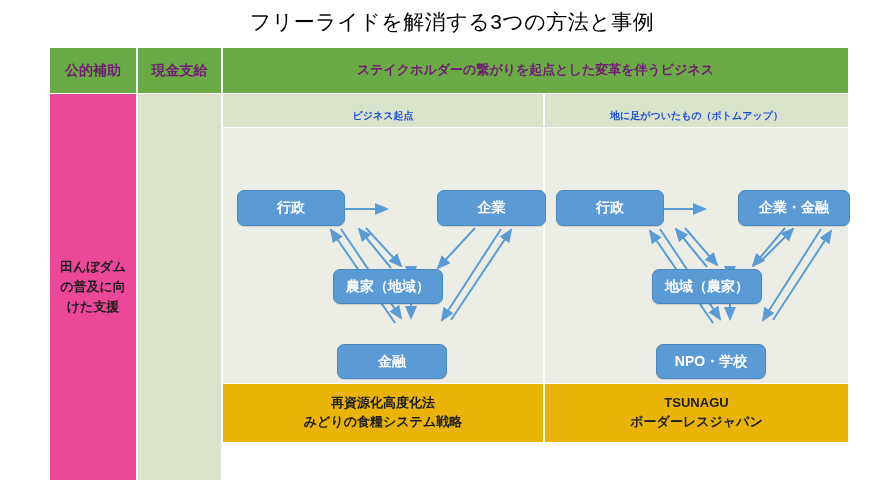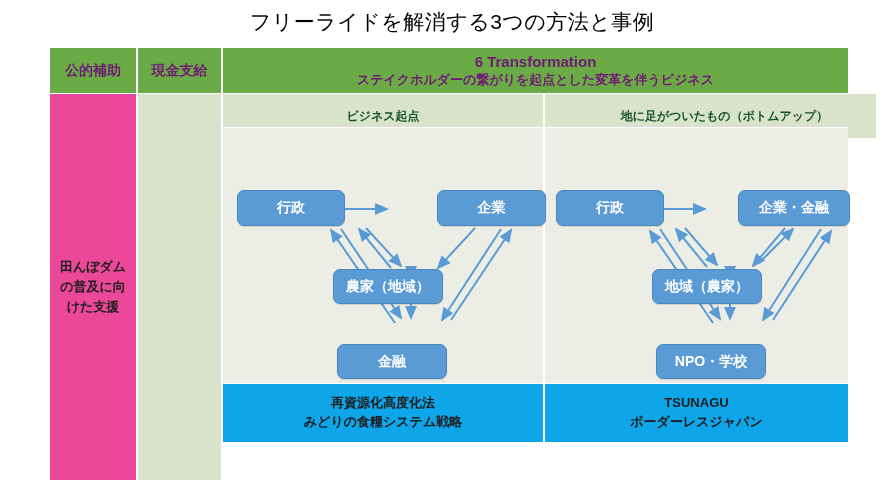--- a/index.html
+++ b/index.html
@@ -60,24 +60,24 @@
   .left-col2{
     position:absolute;left:88px;top:46px;width:83px;height:386px;
     background:#d9e2cb;
   }
   
   .sub-row{position:absolute;left:173px;top:46px;width:625px;height:33px;}
   .sub-cell{
     position:absolute;top:0;height:44px;
     background:#d9e2cb;
     display:flex;align-items:center;justify-content:center;
-    font-size:12px;font-weight:700;color:#14532d;
+    font-size:10px;font-weight:700;color:#1d4ed8;
   }
   .sub-l{left:0;width:320px;}
-  .sub-r{left:322px;width:303px;padding-left:28px;}
+  .sub-r{left:322px;width:303px;}
 
   
   .diagram-row{position:absolute;left:173px;top:80px;width:625px;height:211px;}
   .pane{
     position:absolute;top:0;height:255px;
     background:#eceee6;
   }
   .pane-l{left:0;width:320px;}
   .pane-r{left:322px;width:303px;}
   .pane svg{position:absolute;left:0;top:0;}
@@ -92,21 +92,21 @@
     display:flex;align-items:center;justify-content:center;
     white-space:nowrap;
     box-shadow:0 1px 1px rgba(0,0,0,.12);
     z-index:2;
   }
 
   
   .foot-row{position:absolute;left:173px;top:336px;width:625px;height:96px;}
   .foot-cell{
     position:absolute;top:0;height:58px;
-    background:#0ea5e9;
+    background:#eab308;
     display:flex;flex-direction:column;align-items:center;justify-content:center;
     text-align:center;line-height:1.45;
     font-size:13px;font-weight:700;color:#1d1d1d;
   }
   .foot-l{left:0;width:320px;}
   .foot-r{left:322px;width:303px;}
   .foot-span{
     position:absolute;left:0;top:59px;width:625px;height:37px;
     background:#d9e2cb;
     display:flex;align-items:center;justify-content:center;
@@ -122,21 +122,20 @@
 <body>
 
 <div class="slide-title">フリーライドを解消する3つの方法と事例</div>
 
 <div class="matrix">
 
   <div class="hdr-row">
     <div class="hdr-cell hdr-a">公的補助</div>
     <div class="hdr-cell hdr-b">現金支給</div>
     <div class="hdr-cell hdr-c">
-      <span class="l1">6 Transformation</span>
       <span class="l2">ステイクホルダーの繋がりを起点とした変革を伴うビジネス</span>
     </div>
   </div>
 
   <div class="left-col">
     <span class="txt">田んぼダムの普及に向けた支援</span>
   </div>
   <div class="left-col2"></div>
 
   <div class="sub-row">

